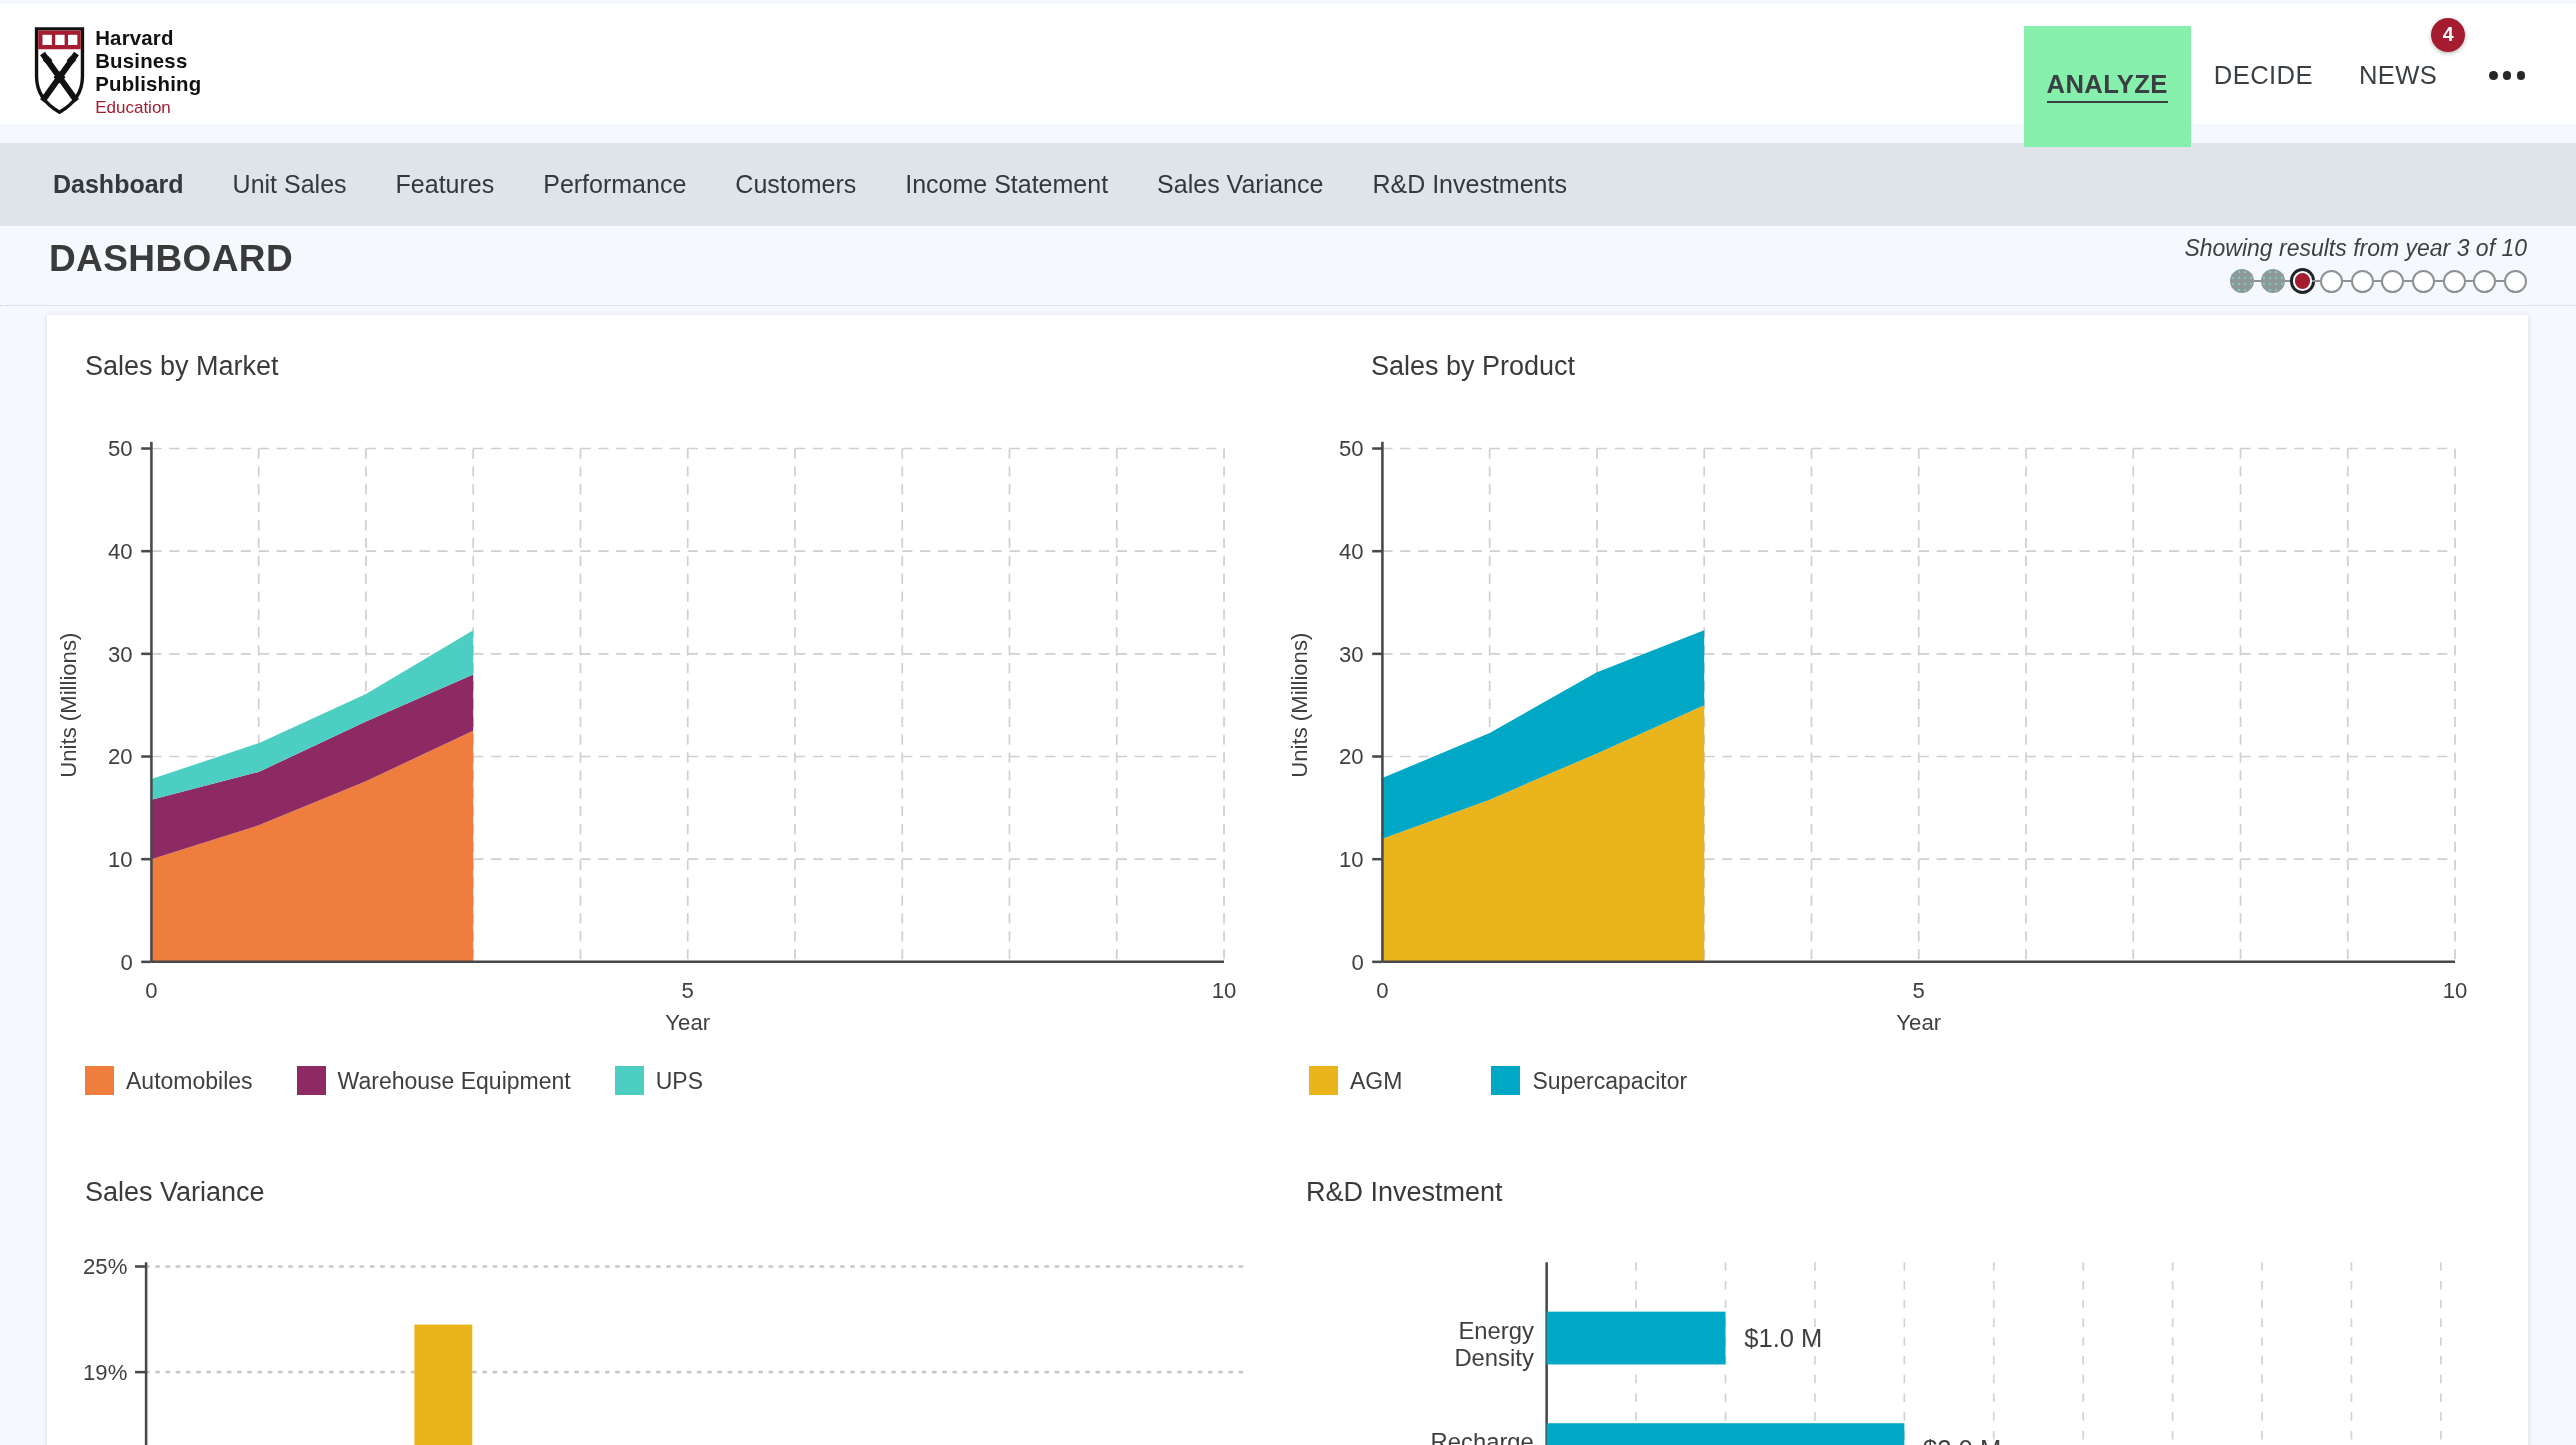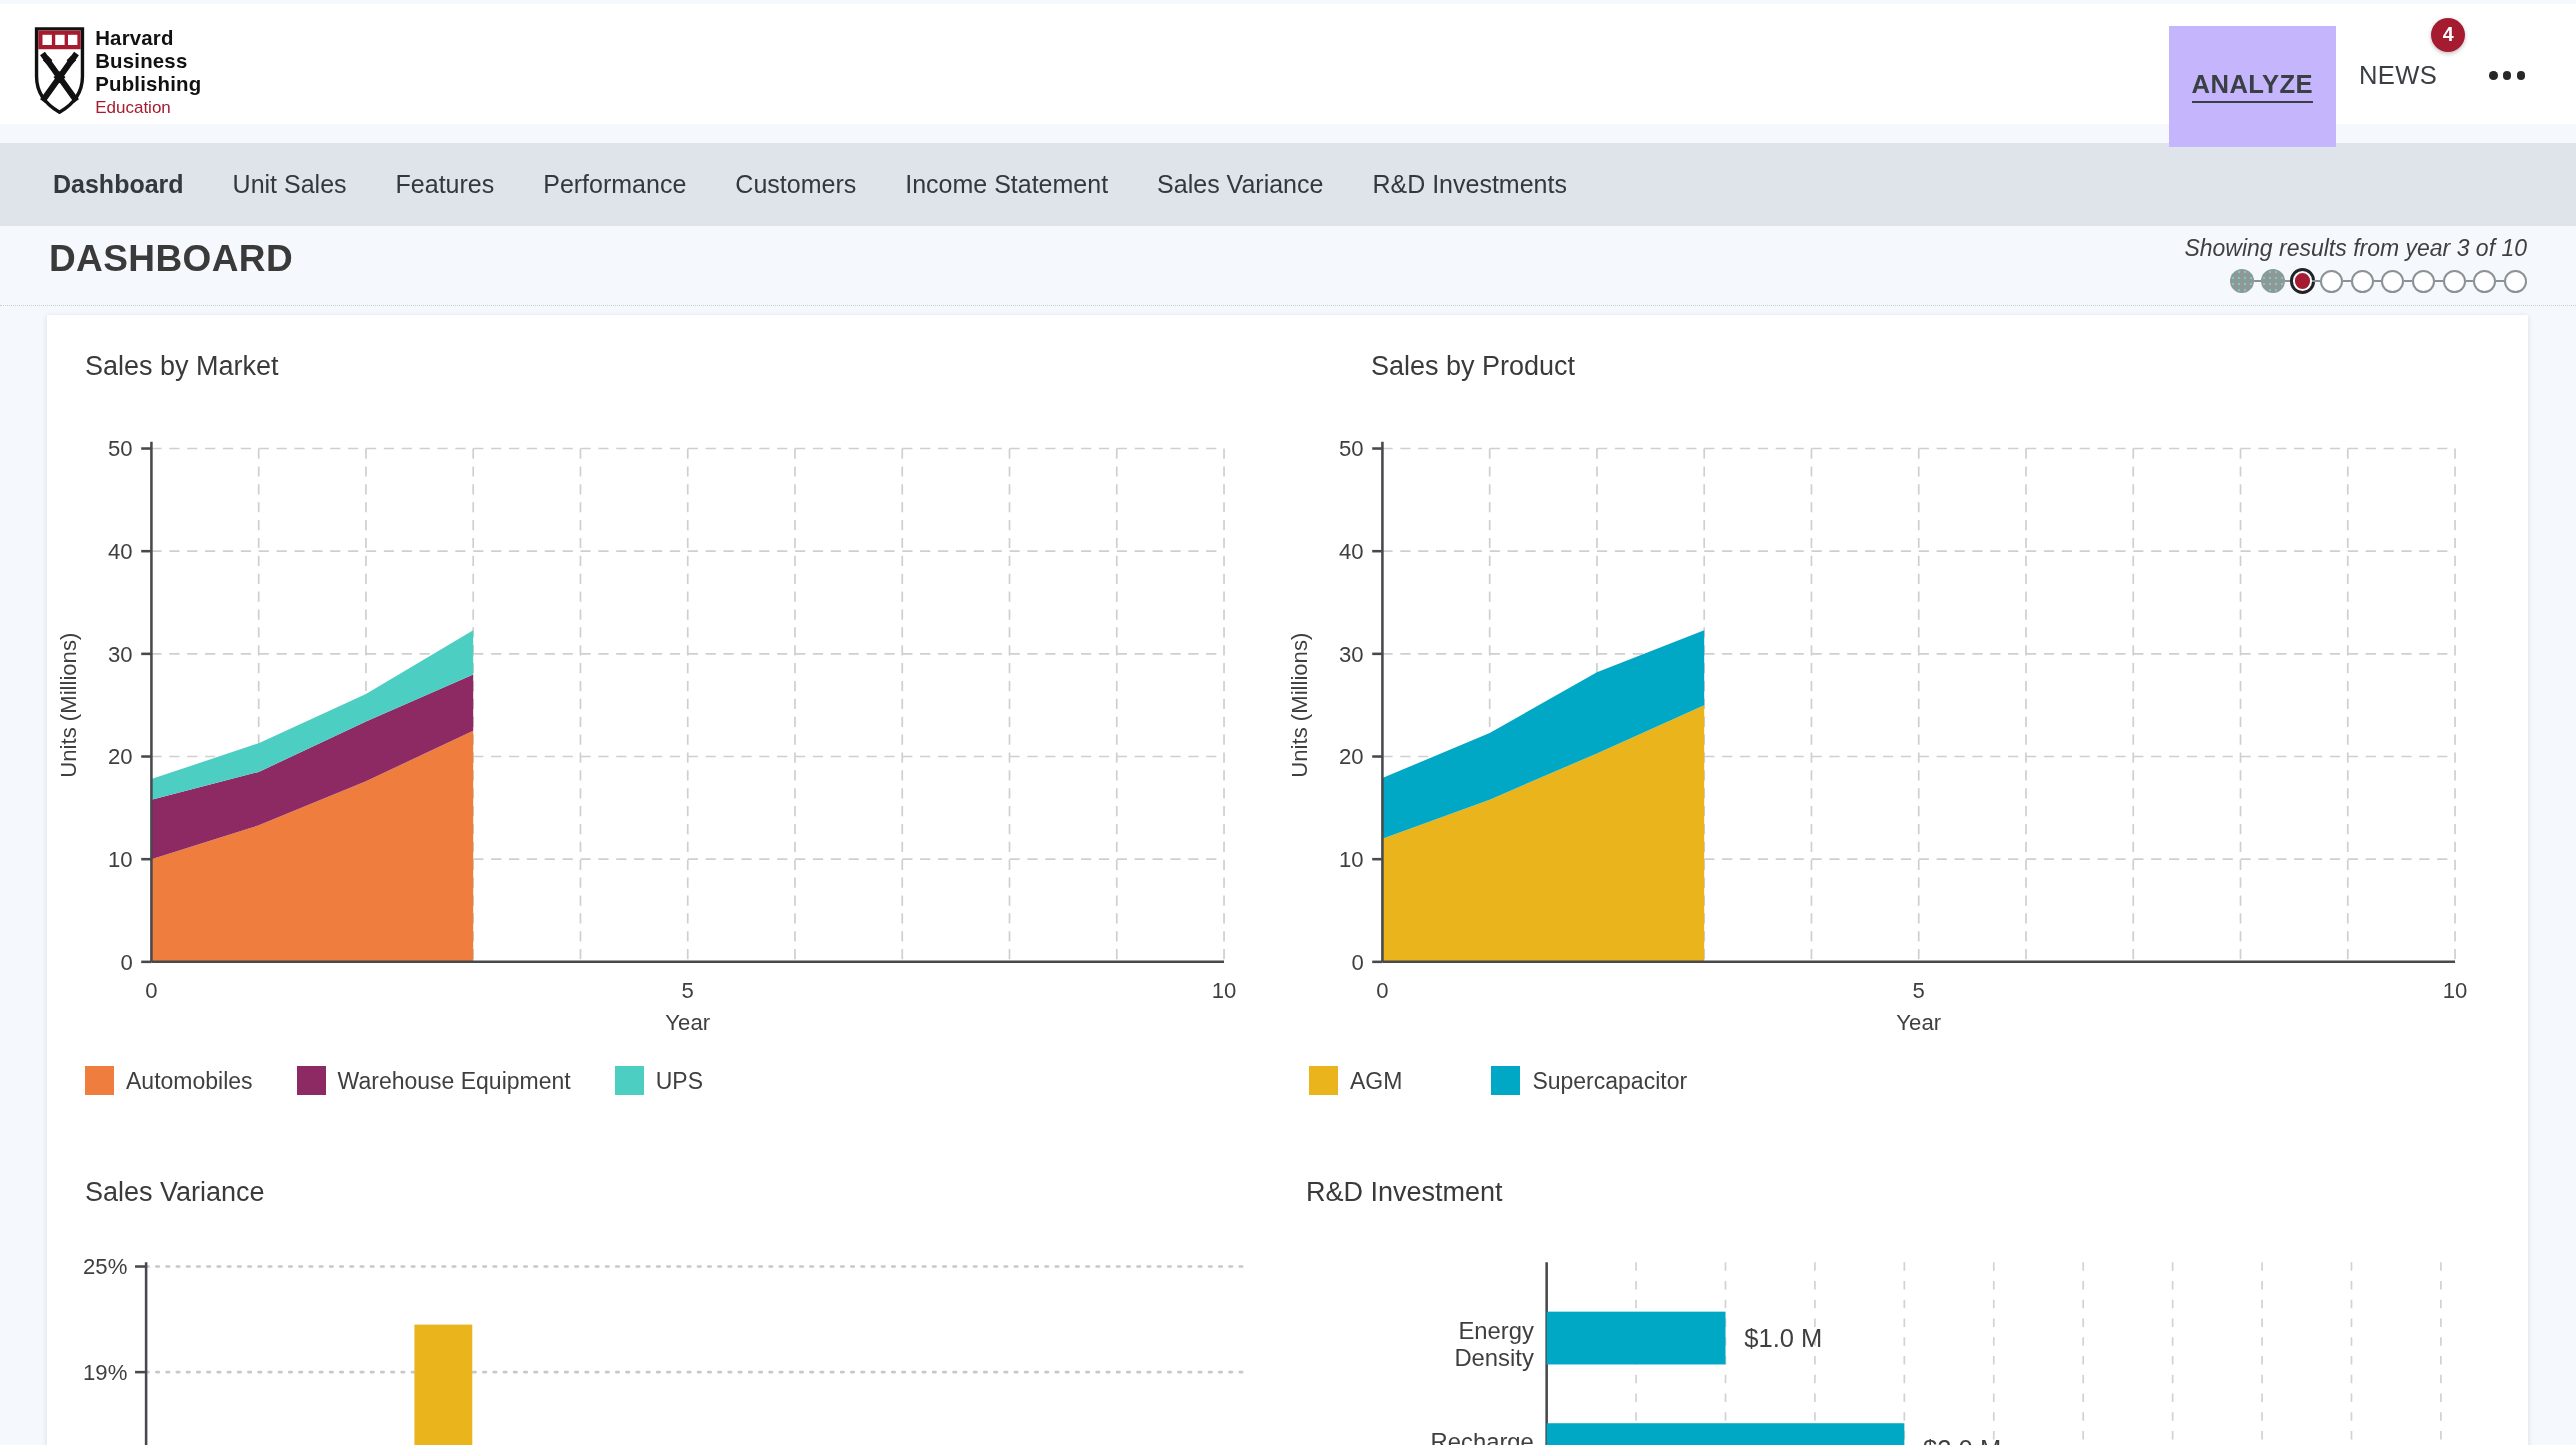--- a/index.html
+++ b/index.html
@@ -12,21 +12,21 @@
   }
   
   .topbar{position:absolute;left:0;top:4px;width:2576px;height:120px;background:#ffffff;z-index:5;}
   .logo{position:absolute;left:34px;top:22px;display:flex;gap:10.2px;align-items:flex-start;}
   .logo-text{line-height:21px;padding-top:1.7px;}
   .logo-text .l{font-size:20.4px;font-weight:bold;color:#111;letter-spacing:0.2px;}
   .logo-text .edu{font-size:17px;color:#A51C30;margin-top:5.1px;font-weight:400;}
   .app-title{position:absolute;left:251px;top:49px;font-size:26.4px;color:#3a3a3a;}
   .main-nav{position:absolute;right:34px;top:0;height:143px;display:flex;align-items:stretch;z-index:6;}
   .nav-item{display:flex;align-items:center;padding:0 23px;font-size:25.6px;letter-spacing:0.4px;color:#3A3F44;cursor:pointer;position:relative;}
-  .nav-item.active{background:#c4b5fd;margin-top:22px;}
+  .nav-item.active{background:#86efac;margin-top:22px;}
   .nav-item.active .nav-label{font-weight:bold;border-bottom:2.6px solid #3A3F44;padding-bottom:2.6px;}
   .nav-badge{position:absolute;top:13.6px;right:-5.1px;width:34px;height:34px;border-radius:50%;
     background:#A51C30;color:#fff;font-size:19.6px;font-weight:bold;display:flex;align-items:center;justify-content:center;
     box-shadow:0 1.7px 4.3px rgba(0,0,0,.25);}
   .more-btn{display:flex;align-items:center;gap:5.1px;padding:0 17px;margin-left:12px;cursor:pointer;}
   .more-btn i{width:8.5px;height:8.5px;border-radius:50%;background:#26282a;display:block;}
   
   .subnav{position:absolute;left:0;top:143px;width:2576px;height:83px;background:#DEE4EA;display:flex;align-items:center;padding-left:53px;gap:49px;box-sizing:border-box;z-index:4;}
   .subnav-item{font-size:25px;color:#33383d;cursor:pointer;white-space:nowrap;}
   .subnav-item.active{font-weight:bold;}
@@ -80,20 +80,23 @@
       <span class="l">Harvard</span><br>
       <span class="l">Business</span><br>
       <span class="l">Publishing</span><br>
       <span class="edu">Education</span>
     </span>
   </div>
   <div class="main-nav" id="main-nav">
 
       <div class="nav-item active">
         <span class="nav-label">ANALYZE</span>
+      </div>
+      <div class="nav-item">
+        <span class="nav-label">DECIDE</span>
       </div>
       <div class="nav-item">
         <span class="nav-label">NEWS</span>
         <span class="nav-badge">4</span>
       </div>
       <div class="more-btn">
         <i></i>
         <i></i>
         <i></i>
       </div>

